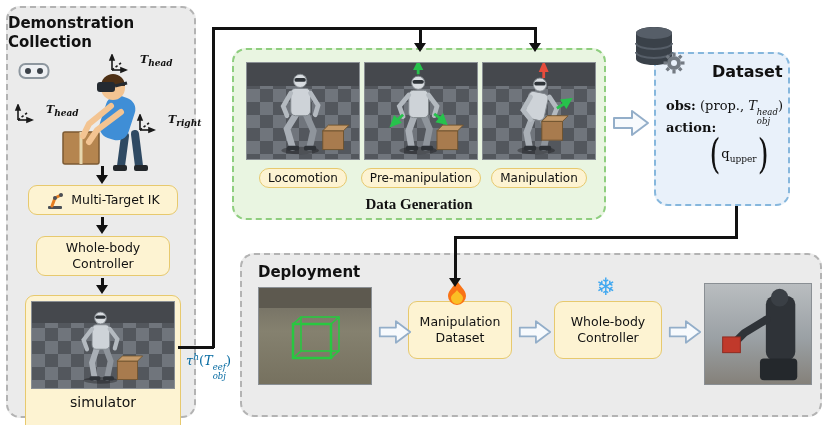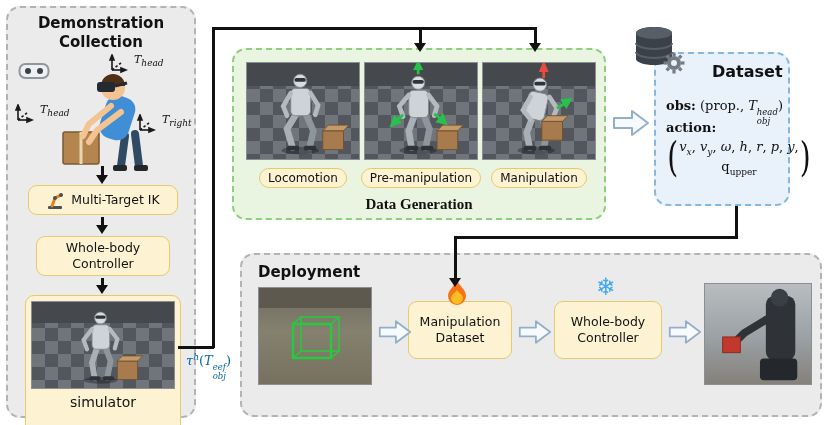--- a/index.html
+++ b/index.html
@@ -30,33 +30,33 @@
     font-size:8.5px;line-height:1.05;vertical-align:-5px;
     font-family:"DejaVu Serif",serif;font-style:italic;}
   .supsub span{display:block;}
   .ds-line{font-family:"DejaVu Serif",serif;font-size:13px;color:#111;}
   .ds-line b{font-family:"DejaVu Serif",serif;}
   .vector{display:flex;align-items:center;justify-content:center;gap:1px;
     font-family:"DejaVu Serif",serif;font-size:13px;color:#111;}
   .bigparen{font-size:28px;font-weight:400;transform:scaleY(1.45);
     font-family:"DejaVu Serif",serif;display:inline-block;}
   .vec-body{display:flex;flex-direction:column;align-items:center;line-height:1.35;}
-  .frame{position:absolute;display:flex;align-items:flex-start;gap:6px;}
+  .frame{position:absolute;display:flex;align-items:flex-start;gap:12px;font-weight:bold;}
   .frame .flabel{font-family:"DejaVu Serif",serif;font-style:italic;font-size:11px;color:#111;line-height:1;}
   .stage-col{position:absolute;width:114px;display:flex;flex-direction:column;align-items:center;}
   .tau{position:absolute;font-size:13px;color:#0369a1;z-index:22;}
   .snow{position:absolute;font-size:24px;color:#41a8f0;line-height:1;z-index:6;}
 </style>
 </head>
 <body>
 
 <div class="canvas">
 
   <div class="panel dashed-gray" style="left:6px;top:6px;width:190px;height:412px;">
-    <div class="panel-title" style="position:absolute;top:6px;left:0;width:100%;text-align:center;line-height:1.25;">Demonstration Collection</div>
+    <div class="panel-title" style="position:absolute;top:6px;left:0;width:100%;line-height:1.25;">Demonstration Collection</div>
 
     <div style="position:absolute;left:0;top:44px;width:190px;height:124px;">
       <svg style="position:absolute;left:10px;top:8px;" width="34" height="22" viewBox="0 0 34 22">
         <rect x="1.5" y="4" width="29" height="14" rx="6" fill="#eef0f3" stroke="#8e979f" stroke-width="2"></rect>
         <circle cx="10" cy="11" r="3" fill="#3b4148"></circle>
           <circle cx="22" cy="11" r="3" fill="#3b4148"></circle>
       </svg>
 
       <svg style="position:absolute;left:26px;top:14px;" width="146" height="110" viewBox="0 0 140 110">
         <rect x="26" y="66" width="36" height="32" rx="2" fill="#b5854f" stroke="#7c5a33" stroke-width="1.5"></rect>
@@ -298,21 +298,20 @@
         </span><span class="rm">)</span>
     </div>
 
     <div class="ds-line" style="position:absolute;left:10px;top:66px;">
       <b>action:</b>
     </div>
 
     <div class="vector" style="position:absolute;left:4px;top:84px;width:158px;">
       <span class="bigparen">(</span>
       <div class="vec-body">
-        <div><span class="mi">v</span><sub>x</sub><span>, </span><span class="mi">v</span><sub>y</sub><span>, </span><span class="mi">ω</span><span>, </span><span class="mi">h</span><span>, </span><span class="mi">r</span><span>, </span><span class="mi">p</span><span>, </span><span class="mi">y</span><span>,</span></div>
         <div><span class="rm">q</span><sub style="font-style:normal;">upper</sub></div>
       </div>
       <span class="bigparen">)</span>
     </div>
   </div>
 
   <div class="panel dashed-gray" style="left:240px;top:253px;width:582px;height:164px;">
     <div class="panel-title" style="position:absolute;left:16px;top:8px;">Deployment</div>
 
     <div style="position:absolute;left:16px;top:32px;width:114px;height:98px;border:1px solid #8a8f94;box-sizing:border-box;overflow:hidden;background:linear-gradient(180deg,#6e6a60 0%,#85816f 45%,#76715f 100%);">

